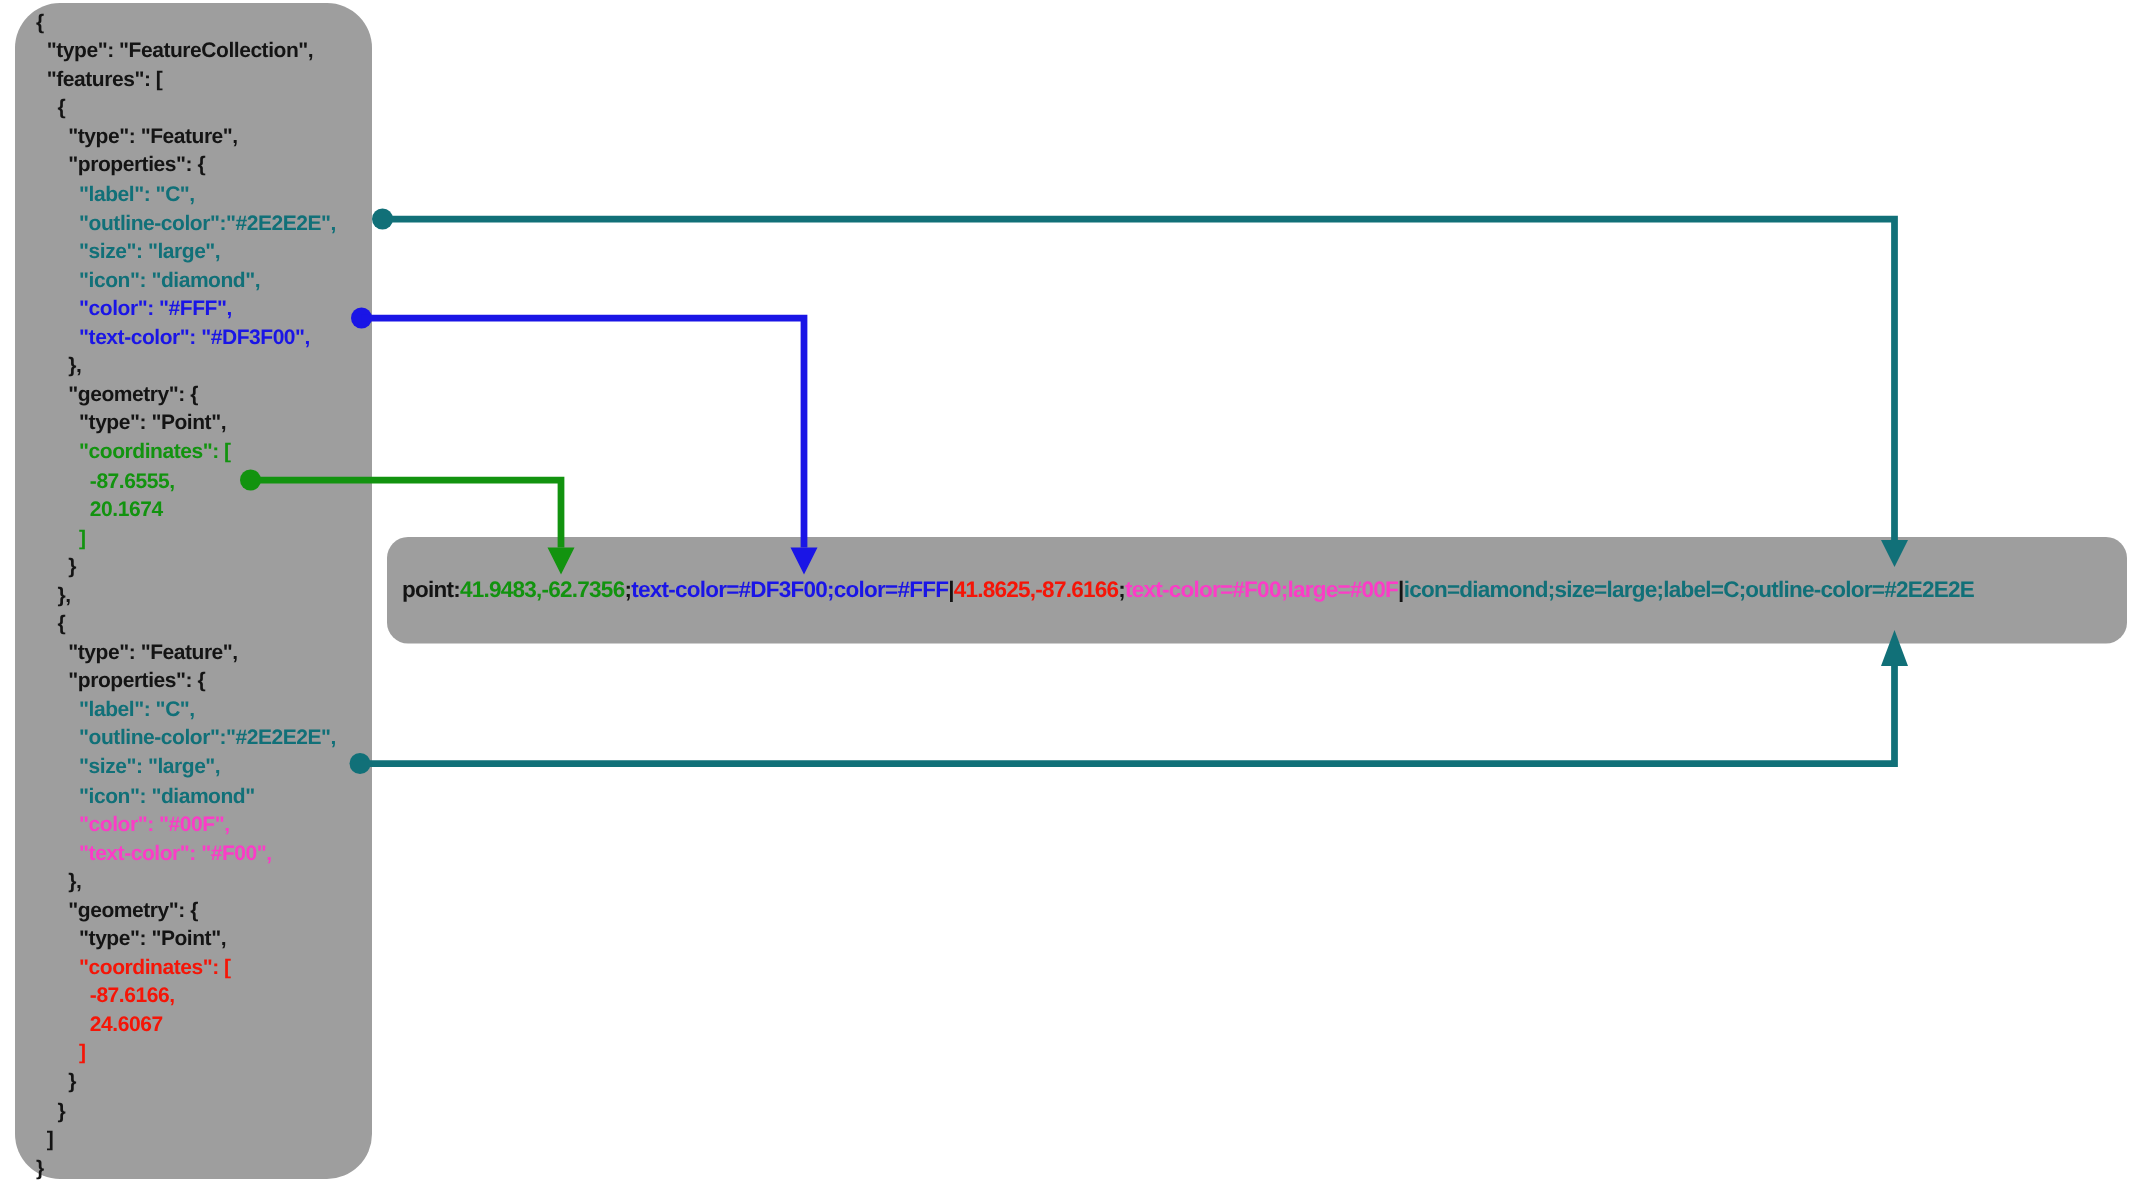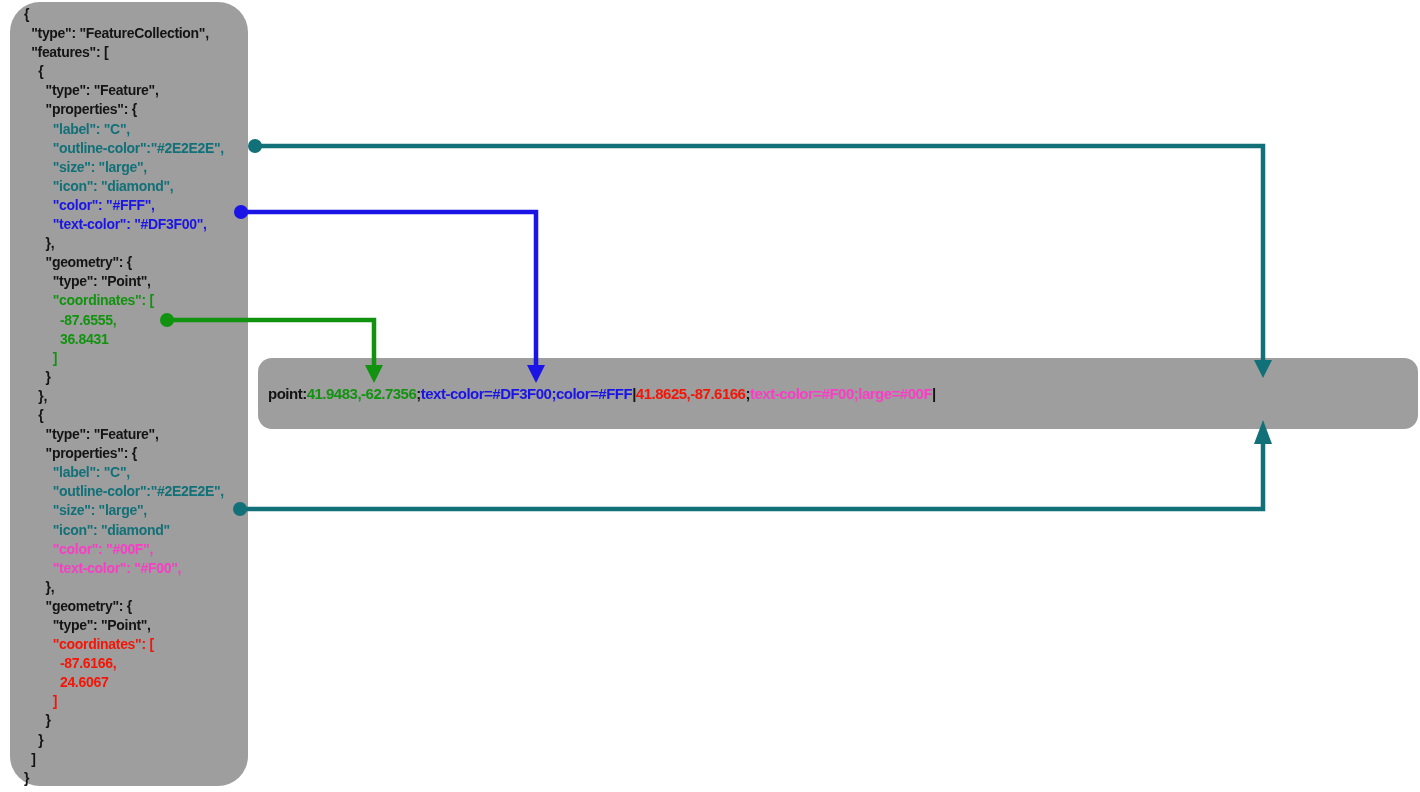--- a/index.html
+++ b/index.html
@@ -54,21 +54,21 @@
   <div class="cl" data-clr="teal">        "outline-color":"#2E2E2E",</div>
   <div class="cl" data-clr="teal">        "size": "large",</div>
   <div class="cl" data-clr="teal">        "icon": "diamond",</div>
   <div class="cl" data-clr="blue">        "color": "#FFF",</div>
   <div class="cl" data-clr="blue">        "text-color": "#DF3F00",</div>
   <div class="cl" data-clr="black">      },</div>
   <div class="cl" data-clr="black">      "geometry": {</div>
   <div class="cl" data-clr="black">        "type": "Point",</div>
   <div class="cl" data-clr="green">        "coordinates": [</div>
   <div class="cl" data-clr="green">          -87.6555,</div>
-  <div class="cl" data-clr="green">          36.8431</div>
+  <div class="cl" data-clr="green">          20.1674</div>
   <div class="cl" data-clr="green">        ]</div>
   <div class="cl" data-clr="black">      }</div>
   <div class="cl" data-clr="black">    },</div>
   <div class="cl" data-clr="black">    {</div>
   <div class="cl" data-clr="black">      "type": "Feature",</div>
   <div class="cl" data-clr="black">      "properties": {</div>
   <div class="cl" data-clr="teal">        "label": "C",</div>
   <div class="cl" data-clr="teal">        "outline-color":"#2E2E2E",</div>
   <div class="cl" data-clr="teal">        "size": "large",</div>
   <div class="cl" data-clr="teal">        "icon": "diamond"</div>
@@ -90,20 +90,21 @@
 <div class="bar">
   <span class="seg" data-clr="black">point:</span>
   <span class="seg" data-clr="green">41.9483,-62.7356</span>
   <span class="seg" data-clr="black">;</span>
   <span class="seg" data-clr="blue">text-color=#DF3F00;color=#FFF</span>
   <span class="seg" data-clr="black">|</span>
   <span class="seg" data-clr="red">41.8625,-87.6166</span>
   <span class="seg" data-clr="black">;</span>
   <span class="seg" data-clr="pink">text-color=#F00;large=#00F</span>
   <span class="seg" data-clr="black">|</span>
+  <span class="seg" data-clr="teal">icon=diamond;size=large;label=C;outline-color=#2E2E2E</span>
 </div>
 
 <svg class="overlay" width="1420" height="792" viewBox="0 0 1420 792">
   <g style="stroke:var(--teal);fill:var(--teal)">
     <circle cx="255" cy="146" r="7" style="stroke:none"></circle>
     <path class="stroke" d="M255 146 H1263 V360"></path>
     <polygon points="1254,360 1272,360 1263,378" style="stroke:none"></polygon>
   </g>
   <g style="stroke:var(--blue);fill:var(--blue)">
     <circle cx="241" cy="212" r="7" style="stroke:none"></circle>

